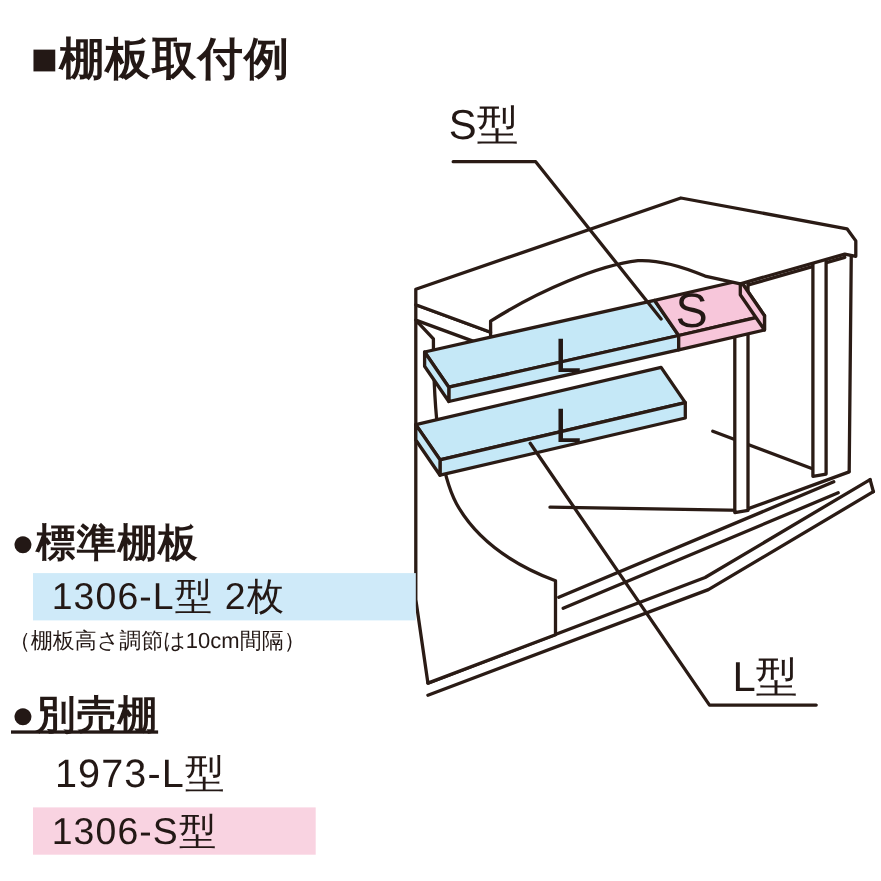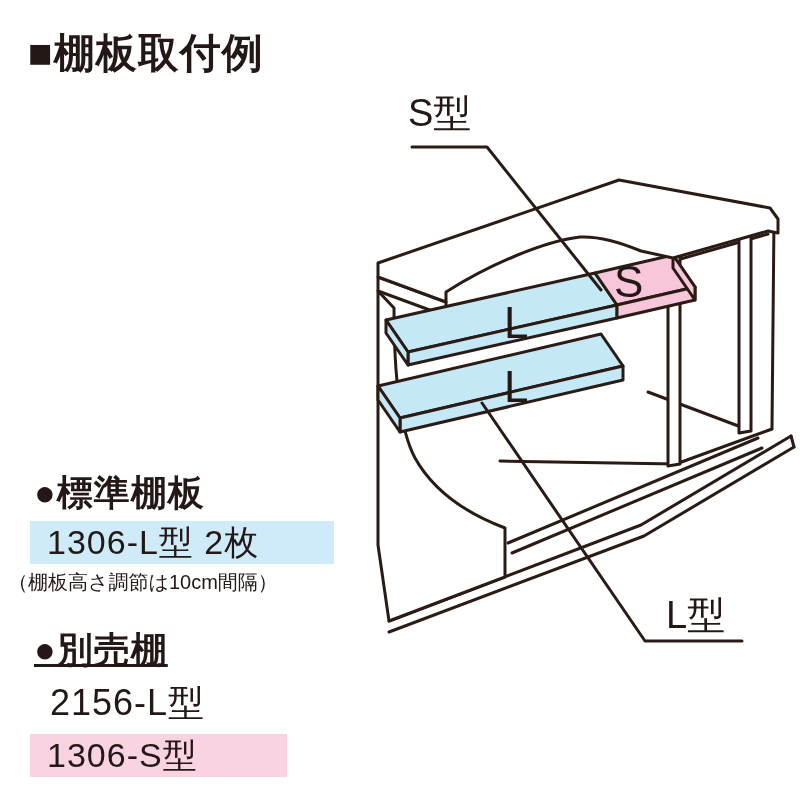--- a/index.html
+++ b/index.html
@@ -5,24 +5,24 @@
   html,body{margin:0;padding:0;}
   body{
     width:801px;height:801px;background:#ffffff;position:relative;overflow:hidden;
     font-family:"Liberation Sans","DejaVu Sans",sans-serif;color:#231815;
   }
   .abs{position:absolute;}
   .title{
     left:28px;top:26px;font-size:41px;font-weight:bold;letter-spacing:1px;white-space:nowrap;text-align:right;
   }
   .heading{
-    left:34px;font-size:36px;font-weight:bold;white-space:nowrap;letter-spacing:1px;
+    left:10px;font-size:36px;font-weight:bold;white-space:nowrap;letter-spacing:1px;
   }
   .hl-bar{
-    left:30px;width:304px;height:43px;display:flex;align-items:center;
+    left:30px;width:348px;height:43px;display:flex;align-items:center;
   }
   .hl-bar .bar-text{
     font-size:34px;padding-left:17px;white-space:nowrap;letter-spacing:1px;
   }
   .note{
     left:8px;top:569px;font-size:20px;white-space:nowrap;letter-spacing:0px;
   }
   .item-plain{
     left:50px;top:679px;font-size:36px;white-space:nowrap;letter-spacing:1px;
   }
@@ -101,17 +101,17 @@
 <div class="abs heading" style="top:469px;">●標準棚板</div>
 
 <div class="abs hl-bar" style="top:521px;background:#cfeaf9;">
   <span class="bar-text">1306-L型 2枚</span>
 </div>
 
 <div class="abs note">（棚板高さ調節は10cm間隔）</div>
 
 <div class="abs heading" style="top:626px;text-decoration:underline;">●別売棚</div>
 
-<div class="abs item-plain">2156-L型</div>
+<div class="abs item-plain">1973-L型</div>
 
 <div class="abs hl-bar" style="top:734px;width:257px;background:#f9d3e1;">
   <span class="bar-text">1306-S型</span>
 </div>
 
 </body></html>

